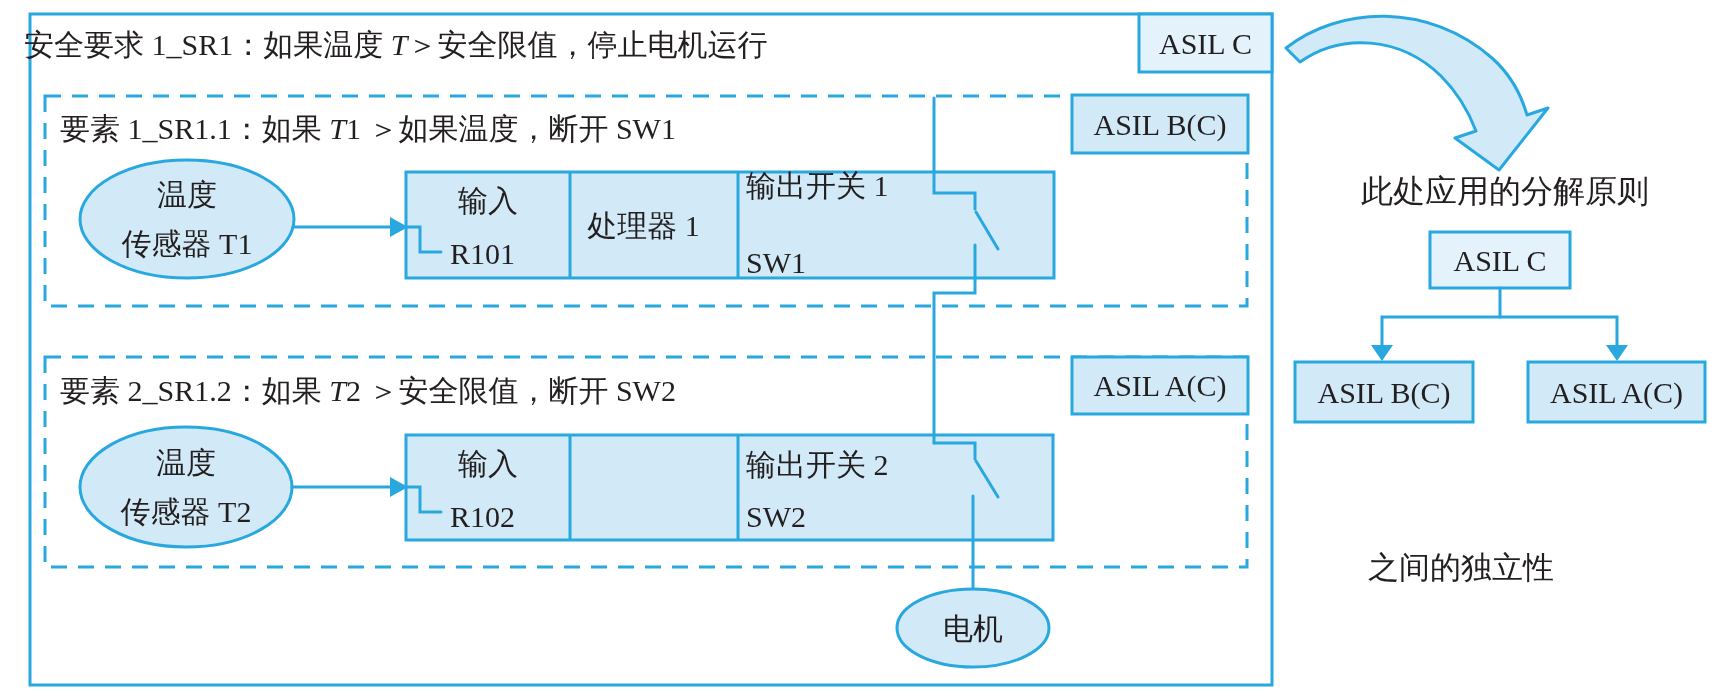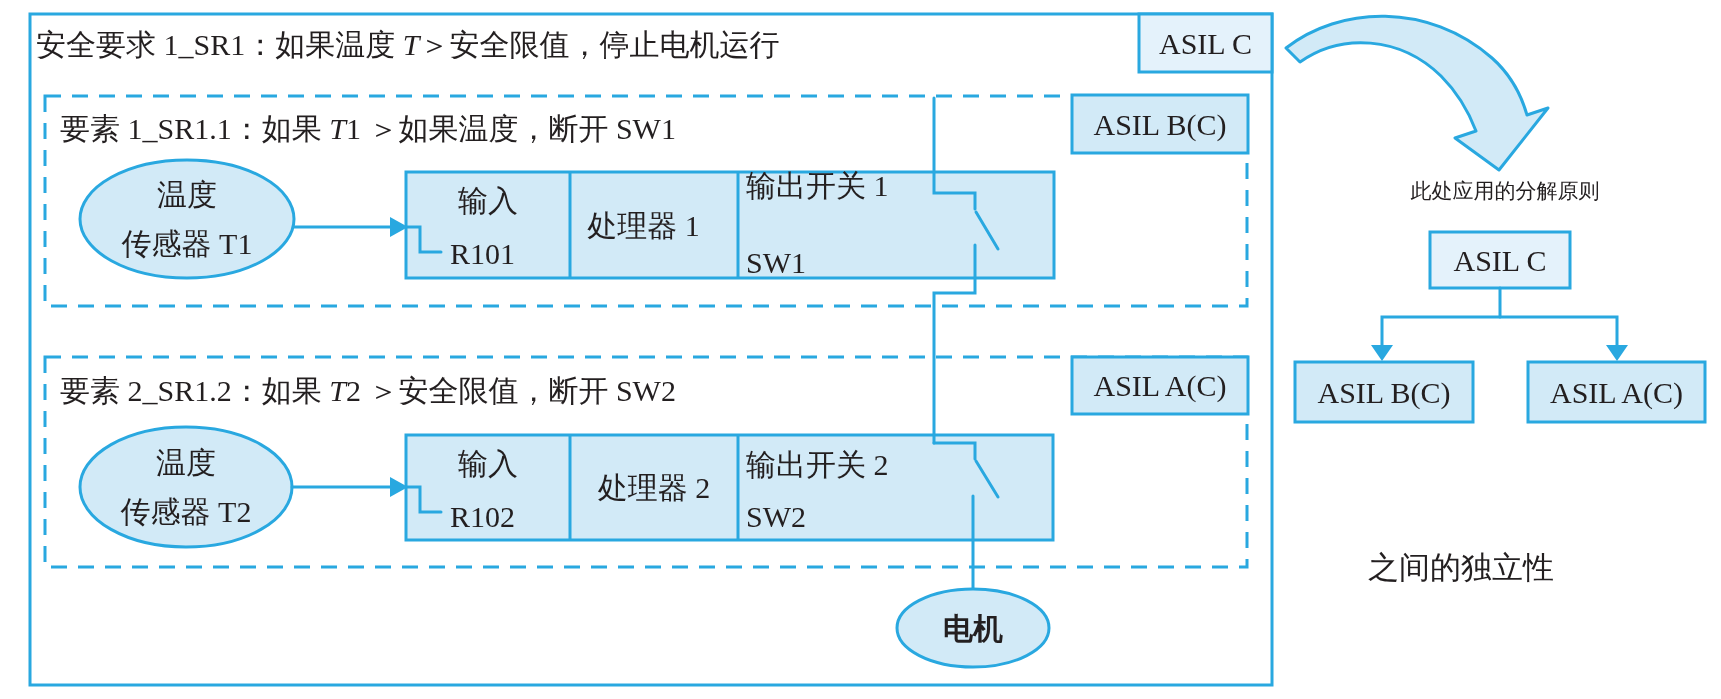--- a/index.html
+++ b/index.html
@@ -20,21 +20,21 @@
   .dashed{fill:none;stroke:var(--blue);stroke-width:3;stroke-dasharray:16 11;}
   .filled{fill:var(--shape-fill);stroke:var(--blue);stroke-width:3;}
   .badgefill{fill:var(--badge-fill);stroke:var(--blue);stroke-width:3;}
   .bluefill{fill:var(--blue);stroke:none;}
   .wire{fill:none;stroke:var(--blue);stroke-width:3;stroke-linecap:round;}
   .abs{position:absolute;}
   .txt{font-size:30px;line-height:1.1;white-space:nowrap;color:var(--ink);}
   .ctr{display:flex;align-items:center;justify-content:center;text-align:center;}
   .col{display:flex;flex-direction:column;align-items:center;justify-content:center;text-align:center;}
   .ital{font-style:italic;}
-  .heading{font-size:21px;}
+  .heading{font-size:32px;}
   .note{font-size:31px;}
   .gap43{row-gap:16px;}
 </style>
 </head>
 <body>
 
 <div id="stage">
 
   <svg id="shapes" viewBox="0 0 1721 699">
 
@@ -78,21 +78,21 @@
 
     <rect class="badgefill" x="1430" y="232" width="140" height="56"></rect>
     <line class="wire" x1="1500" y1="288" x2="1500" y2="317"></line>
     <polyline class="wire" points="1382,347 1382,317 1617,317 1617,347"></polyline>
     <polygon class="bluefill" points="1371,345 1393,345 1382,361"></polygon>
     <polygon class="bluefill" points="1606,345 1628,345 1617,361"></polygon>
     <rect class="filled" x="1295" y="362" width="178" height="60"></rect>
     <rect class="filled" x="1528" y="362" width="177" height="60"></rect>
   </svg>
 
-  <div class="abs txt" style="left:36px;top:28px;">
+  <div class="abs txt" style="left:24px;top:28px;">
     <span>安全要求 1_SR1：如果温度 </span><span class="ital">T</span><span>＞安全限值，停止电机运行</span>
   </div>
 
   <div class="abs txt ctr" style="left:1139px;top:14px;width:133px;height:58px;">ASIL C</div>
 
   <div class="abs txt" style="left:60px;top:112px;">
     <span>要素 1_SR1.1：如果 </span><span class="ital">T</span><span>1 </span><span>＞如果温度，断开 SW1</span>
   </div>
   <div class="abs txt ctr" style="left:1072px;top:95px;width:176px;height:58px;">ASIL B(C)</div>
   <div class="abs col txt gap43" style="left:80px;top:160px;width:214px;height:118px;">
@@ -108,25 +108,24 @@
   <div class="abs txt" style="left:60px;top:374px;">
     <span>要素 2_SR1.2：如果 </span><span class="ital">T</span><span>2 </span><span>＞安全限值，断开 SW2</span>
   </div>
   <div class="abs txt ctr" style="left:1072px;top:357px;width:176px;height:57px;">ASIL A(C)</div>
   <div class="abs col txt gap43" style="left:80px;top:427px;width:212px;height:120px;">
     <span>温度</span>
     <span>传感器 T2</span>
   </div>
   <div class="abs txt ctr" style="left:406px;top:446px;width:164px;height:34px;">输入</div>
   <div class="abs txt" style="left:450px;top:500px;">R102</div>
-  <div class="abs txt ctr" style="left:570px;top:435px;width:168px;height:105px;">处理器 2</div>
   <div class="abs txt" style="left:746px;top:448px;">输出开关 2</div>
   <div class="abs txt" style="left:746px;top:500px;">SW2</div>
 
-  <div class="abs txt ctr" style="left:897px;top:589px;width:152px;height:78px;font-weight:bold;">电机</div>
+  <div class="abs txt ctr" style="left:897px;top:589px;width:152px;height:78px;">电机</div>
 
   <div class="abs txt heading ctr" style="left:1340px;top:172px;width:330px;height:40px;">此处应用的分解原则</div>
   <div class="abs txt ctr" style="left:1430px;top:232px;width:140px;height:56px;">ASIL C</div>
   <div class="abs txt ctr" style="left:1295px;top:362px;width:178px;height:60px;">ASIL B(C)</div>
   <div class="abs txt ctr" style="left:1528px;top:362px;width:177px;height:60px;">ASIL A(C)</div>
 
   <div class="abs txt note" style="left:1368px;top:551px;">之间的独立性</div>
 
 </div>
 

